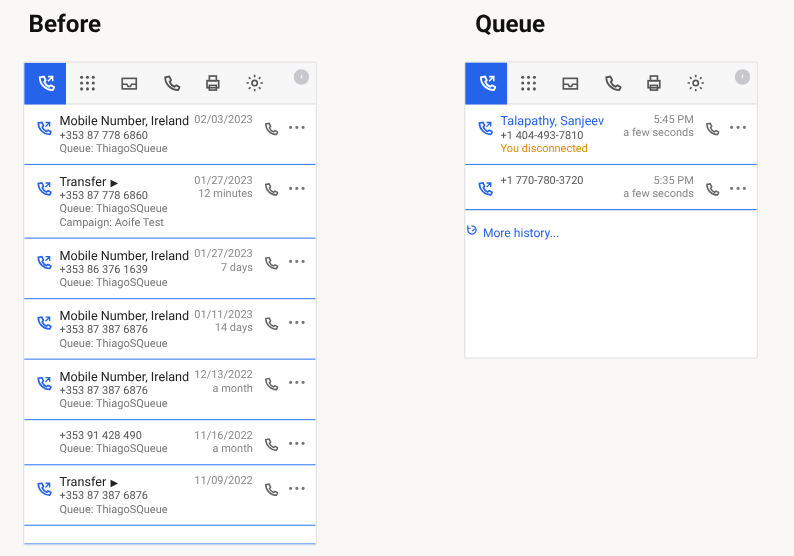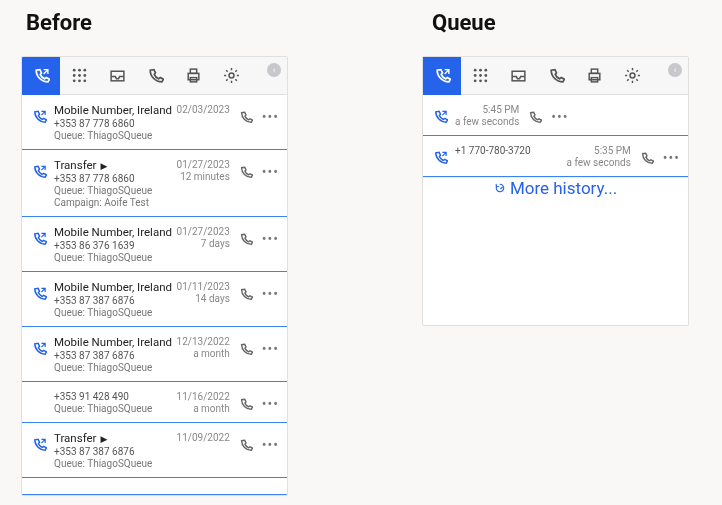--- a/index.html
+++ b/index.html
@@ -141,25 +141,25 @@
   .actions .mor {
     font-size: 14px;
     line-height: 1;
     color: #777;
     letter-spacing: 1px;
     cursor: pointer;
     user-select: none;
   }
   .play-glyph { font-size: 9px; margin-left: 4px; }
   .more-history {
-    text-align: center;
-    padding: 0 0;
+    text-align: left;
+    padding: 11px 0;
     border-top: 1px solid #eee;
     color: #2563eb;
-    font-size: 17px;
+    font-size: 11px;
     cursor: pointer;
   }
   .more-history .reload {
     display: inline-block;
     margin-right: 4px;
   }
   #before-heading { top: 10px; left: 26px; }
   #after-heading  { top: 10px; left: 432px; }
   #before-panel { top: 56px; left: 21px; height: 440px; overflow: hidden; }
   #after-panel  { top: 56px; left: 422px; height: 270px; }
@@ -446,20 +446,25 @@
       </div>
     <div class="chev">‹</div>
   </div>
   <div class="list" id="after-list">
       <div class="row">
         <div class="call-ico">
           <svg viewBox="0 0 16 16">
             <use href="#i-call"></use>
           </svg>
         </div>
+        <div class="info">
+          <div class="title link">Talapathy, Sanjeev</div>
+          <div class="sub">+1 404-493-7810</div>
+          <div class="status-warn">You disconnected</div>
+        </div>
         <div class="meta">
           <div class="date">5:45 PM</div>
           <div class="dur">a few seconds</div>
         </div>
         <div class="actions">
           <div class="abtn">
             <svg viewBox="0 0 16 16">
               <use href="#i-phone"></use>
             </svg>
           </div>

